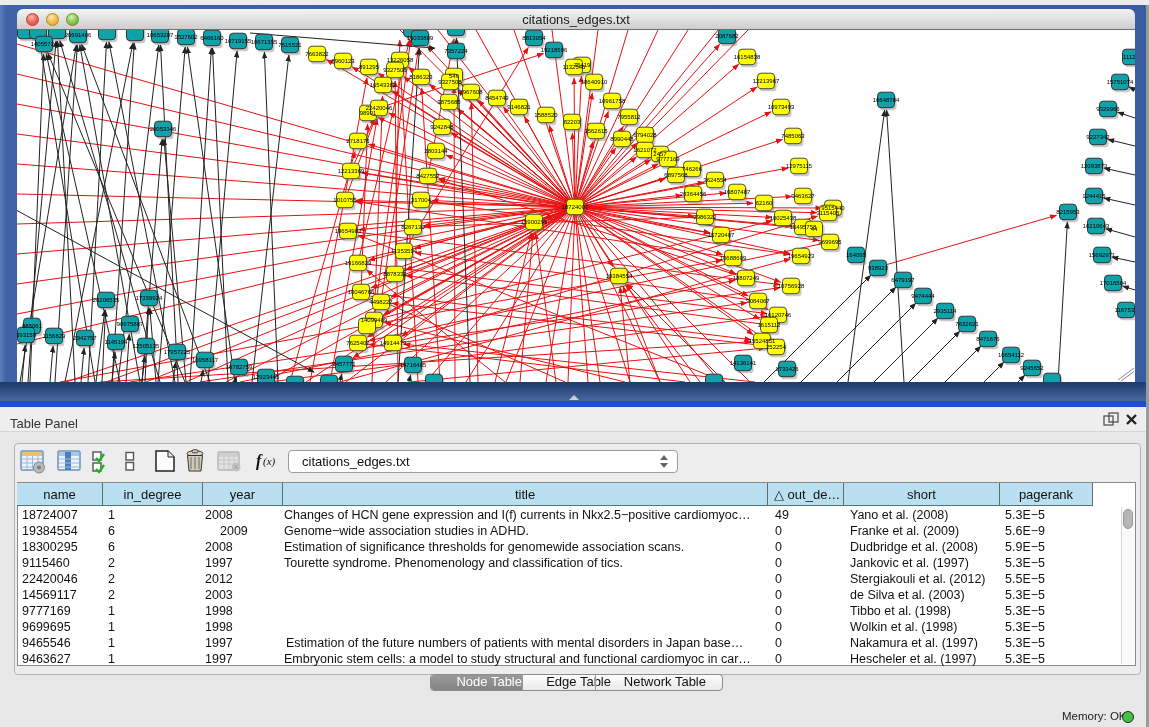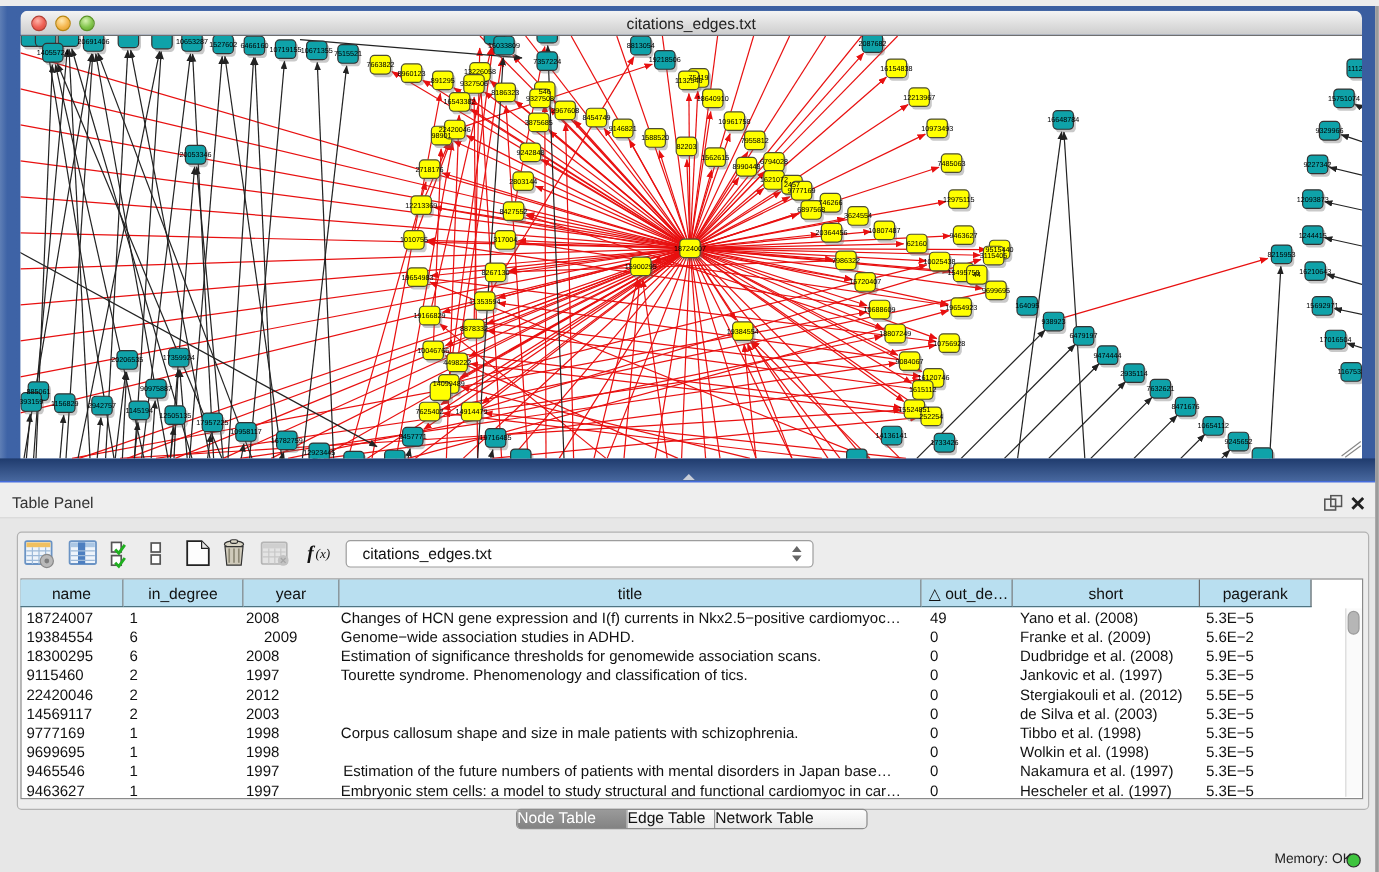--- a/index.html
+++ b/index.html
@@ -13,42 +13,42 @@
   border-radius:6px 6px 0 0; }
 #titlebar .title { position:absolute; left:0; right:0; top:3px; text-align:center;
   font-size:13px; color:#222; }
 .tl { position:absolute; top:3.5px; width:13px; height:13px; border-radius:50%; }
 #tl-r { left:8.5px; background:radial-gradient(circle at 40% 30%, #ffb3a8, #ee6054 55%, #d0473c); border:1px solid #b43f34;}
 #tl-y { left:28.5px; background:radial-gradient(circle at 40% 30%, #ffe9b0, #f5b64d 55%, #d89b2e); border:1px solid #b8860f;}
 #tl-g { left:48.5px; background:radial-gradient(circle at 40% 30%, #d6f2b0, #82c54c 55%, #60a42d); border:1px solid #5b9427;}
 #rightstrip { left:1146px; top:5px; width:3px; height:722px; background:#9b9b9b; }
 #panel { left:0; top:401px; width:1146px; height:326px; background:#e7e7e7; }
 #panelbar { left:0; top:401px; width:1146px; height:31px; background:#eeeeee;
-  border-top:1px solid #1d4ed8; border-bottom:1px solid #d6d6d6; }
+  border-top:6px solid #1d4ed8; border-bottom:1px solid #d6d6d6; }
 #panelbar .t { position:absolute; left:10px; top:9px; font-size:13px; color:#333; }
 #container { left:14px; top:443px; width:1127px; height:232px; background:#ededed;
   border:1px solid #b2b2b2; border-radius:4px; }
 #dropdown { left:288px; top:450px; width:390px; height:23px; background:#fff;
   border:1px solid #9d9d9d; border-radius:4px; font-size:13px; color:#111;
   line-height:21px; padding-left:13px; }
 #dd-btn { left:652px; top:451px; width:24px; height:21px; }
 #table { left:17px; top:482px; width:1119px; height:184px; background:#fff;
   border:1px solid #8a8a8a; }
 .hdr { position:absolute; top:483px; height:23px; background:#b9dff0;
   border-right:1px solid #6b6b6b; border-bottom:1px solid #4f7482; font-size:13px;
   color:#111; text-align:center; line-height:23px; }
 .row { position:absolute; left:0; width:1120px; height:16px; font-size:12.5px; color:#111; }
 .row span { position:absolute; top:1px; white-space:nowrap; overflow:hidden; }
 #sbtrack { left:1121px; top:507px; width:14px; height:157px; background:#fafafa;
   border-left:1px solid #d8d8d8; }
 #sbthumb { left:1123px; top:509px; width:10px; height:20px; background:#b6b6b6;
   border:1px solid #9a9a9a; border-radius:5px; }
 #tabs { left:430px; top:674px; width:293px; height:17px; border:1px solid #8c8c8c;
   border-radius:4px; background:linear-gradient(#fdfdfd,#e9e9e9); font-size:13px; }
-#tabs .seg { position:absolute; top:0; height:15px; line-height:14px; text-align:left; color:#111; }
+#tabs .seg { position:absolute; top:0; height:15px; line-height:14px; text-align:right; color:#111; }
 #seg1 { left:0; width:91px; background:linear-gradient(#9a9a9a,#838383); color:#fff !important;
   border-radius:3px 0 0 3px; }
 #seg2 { left:91px; width:89px; border-left:1px solid #9a9a9a; }
 #seg3 { left:164px; width:111px; border-left:1px solid #9a9a9a; }
 #memory { left:1062px; top:710px; font-size:11.5px; color:#222; }
 #memdot { left:1122px; top:710.5px; width:12px; height:12px; border-radius:50%;
   background:#3ec43e; border:1.5px solid #2b2b2b; }
 #splitter { left:569px; top:395px; width:0; height:0; border-left:5px solid transparent;
   border-right:5px solid transparent; border-bottom:5px solid #c9ced8; }
 .pico { position:absolute; top:412px; color:#444; }
@@ -809,21 +809,21 @@
     <span style="left:850px">Yano et al. (2008)</span>
     <span style="left:1005px">5.3E−5</span>
   </div>
 <div class="row" style="top:523px">
     <span style="left:22px">19384554</span>
     <span style="left:108px">6</span>
     <span style="left:220px">2009</span>
     <span style="left:284px;width:478px">Genome−wide association studies in ADHD.</span>
     <span style="left:775px">0</span>
     <span style="left:850px">Franke et al. (2009)</span>
-    <span style="left:1005px">5.6E−2</span>
+    <span style="left:1005px">5.6E−9</span>
   </div>
 <div class="row" style="top:539px">
     <span style="left:22px">18300295</span>
     <span style="left:108px">6</span>
     <span style="left:205px">2008</span>
     <span style="left:284px;width:478px">Estimation of significance thresholds for genomewide association scans.</span>
     <span style="left:775px">0</span>
     <span style="left:850px">Dudbridge et al. (2008)</span>
     <span style="left:1005px">5.9E−5</span>
   </div>
@@ -849,21 +849,20 @@
     <span style="left:108px">2</span>
     <span style="left:205px">2003</span>
     <span style="left:775px">0</span>
     <span style="left:850px">de Silva et al. (2003)</span>
     <span style="left:1005px">5.3E−5</span>
   </div>
 <div class="row" style="top:603px">
     <span style="left:22px">9777169</span>
     <span style="left:108px">1</span>
     <span style="left:205px">1998</span>
-    <span style="left:284px;width:478px">Corpus callosum shape and size in male patients with schizophrenia.</span>
     <span style="left:775px">0</span>
     <span style="left:850px">Tibbo et al. (1998)</span>
     <span style="left:1005px">5.3E−5</span>
   </div>
 <div class="row" style="top:619px">
     <span style="left:22px">9699695</span>
     <span style="left:108px">1</span>
     <span style="left:205px">1998</span>
     <span style="left:775px">0</span>
     <span style="left:850px">Wolkin et al. (1998)</span>

